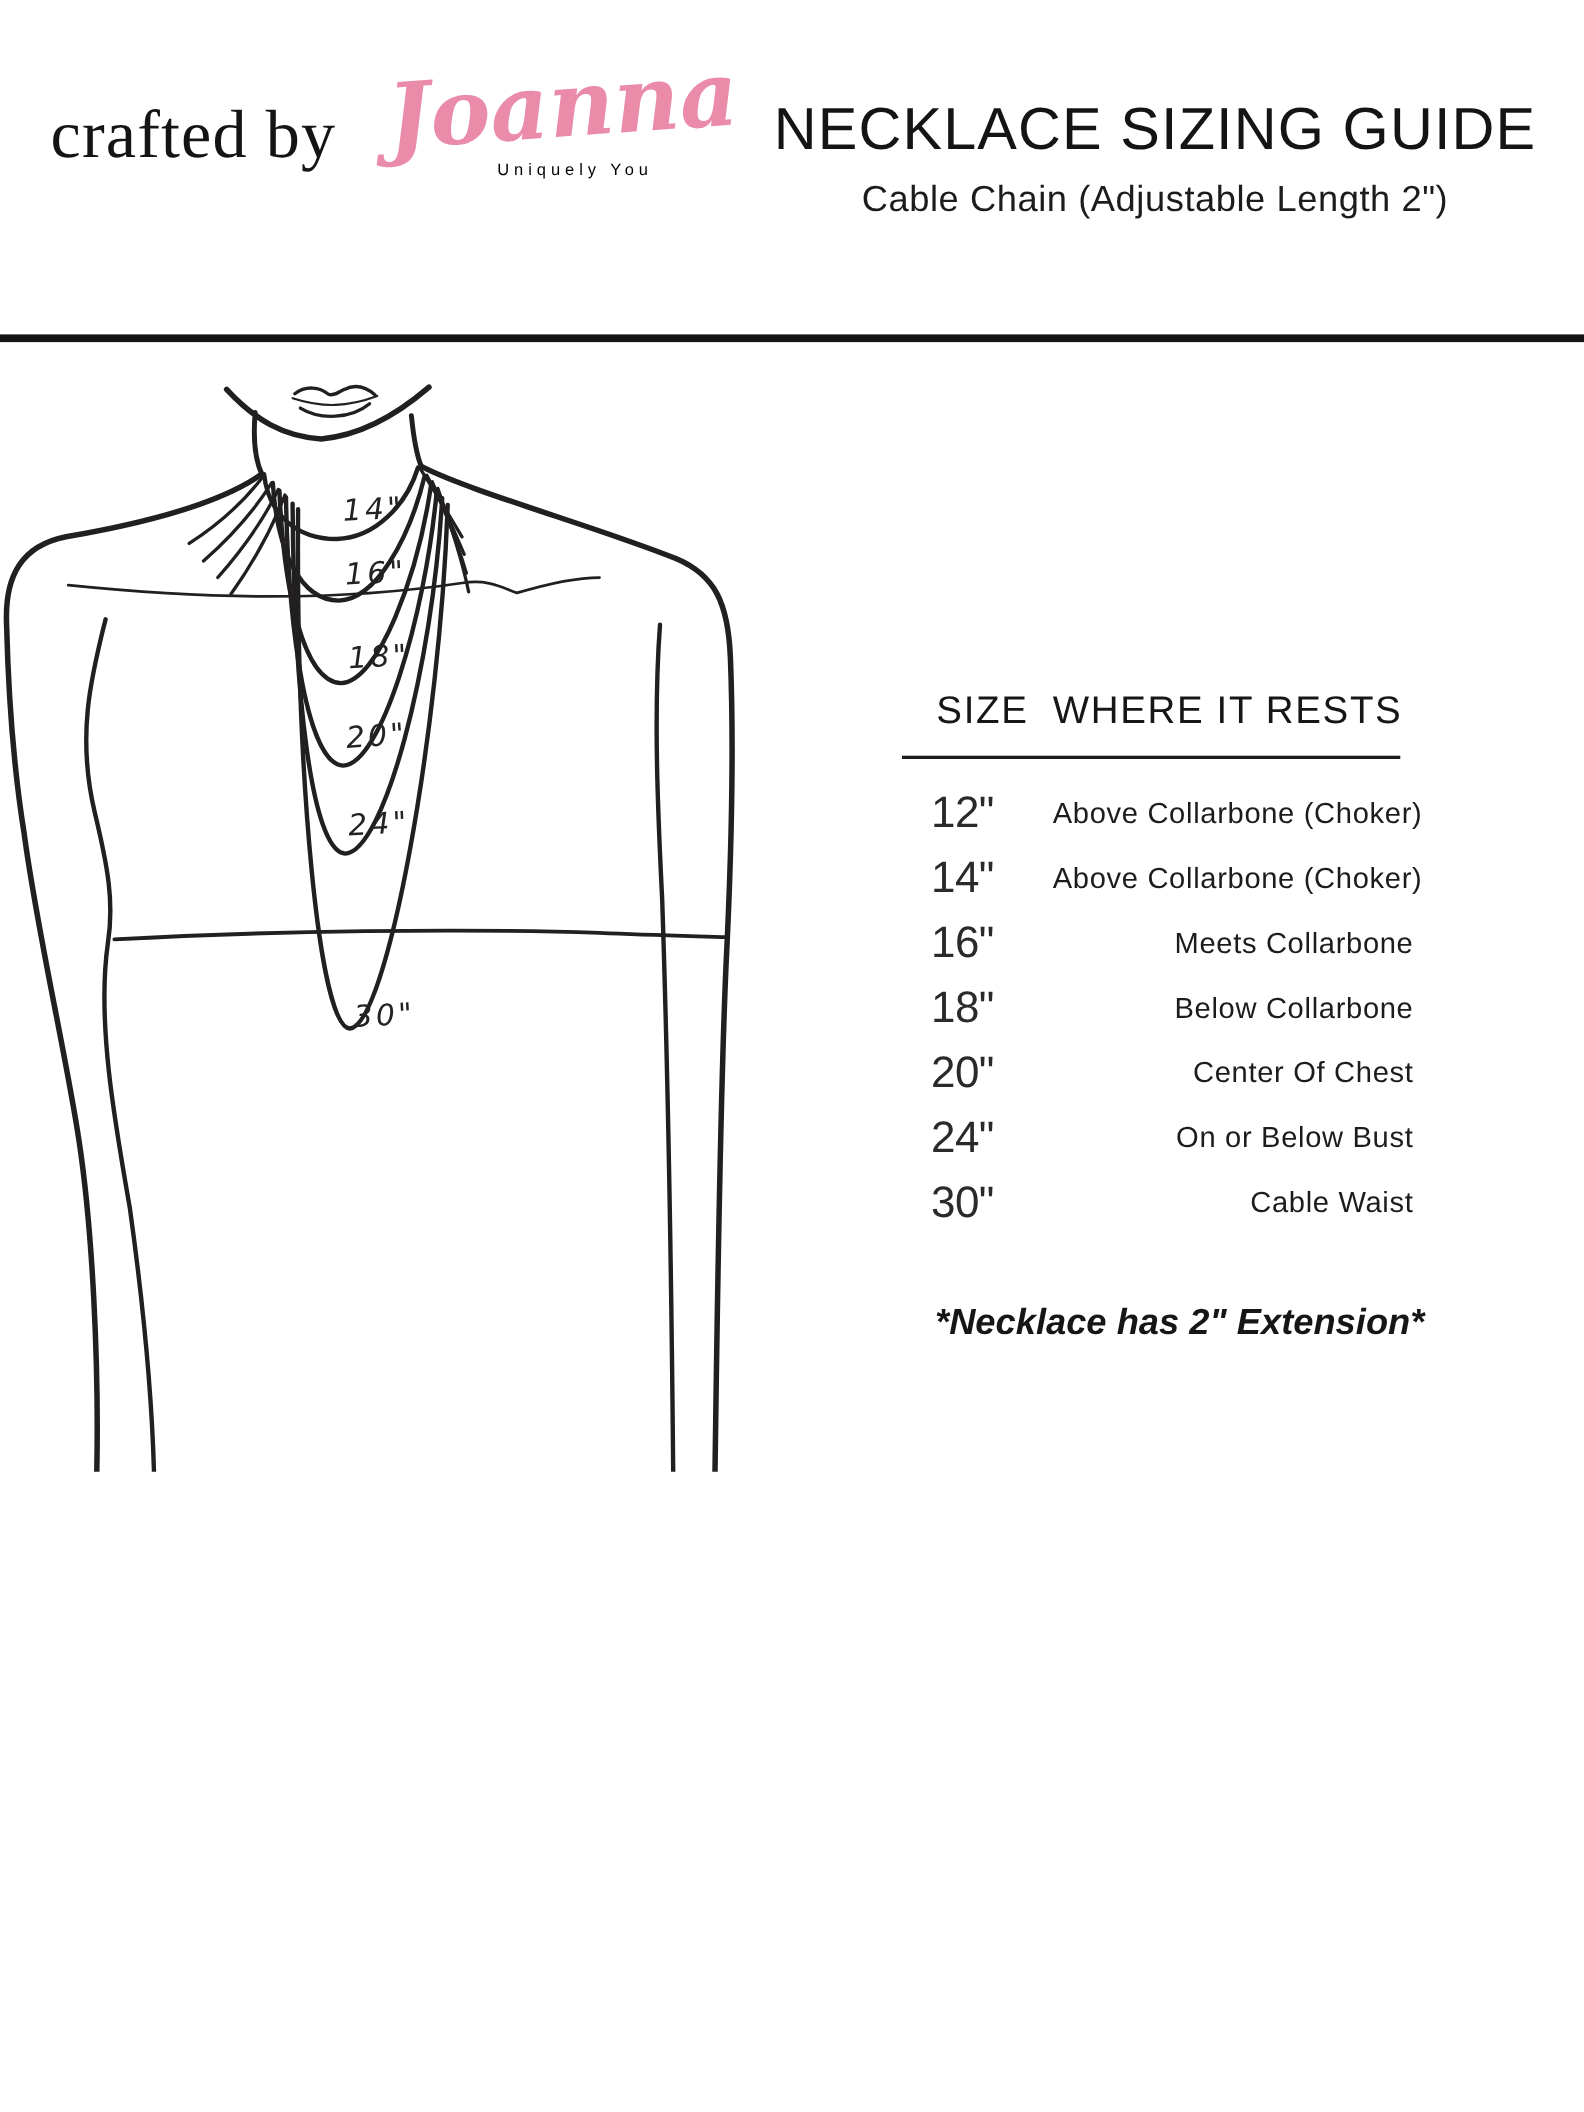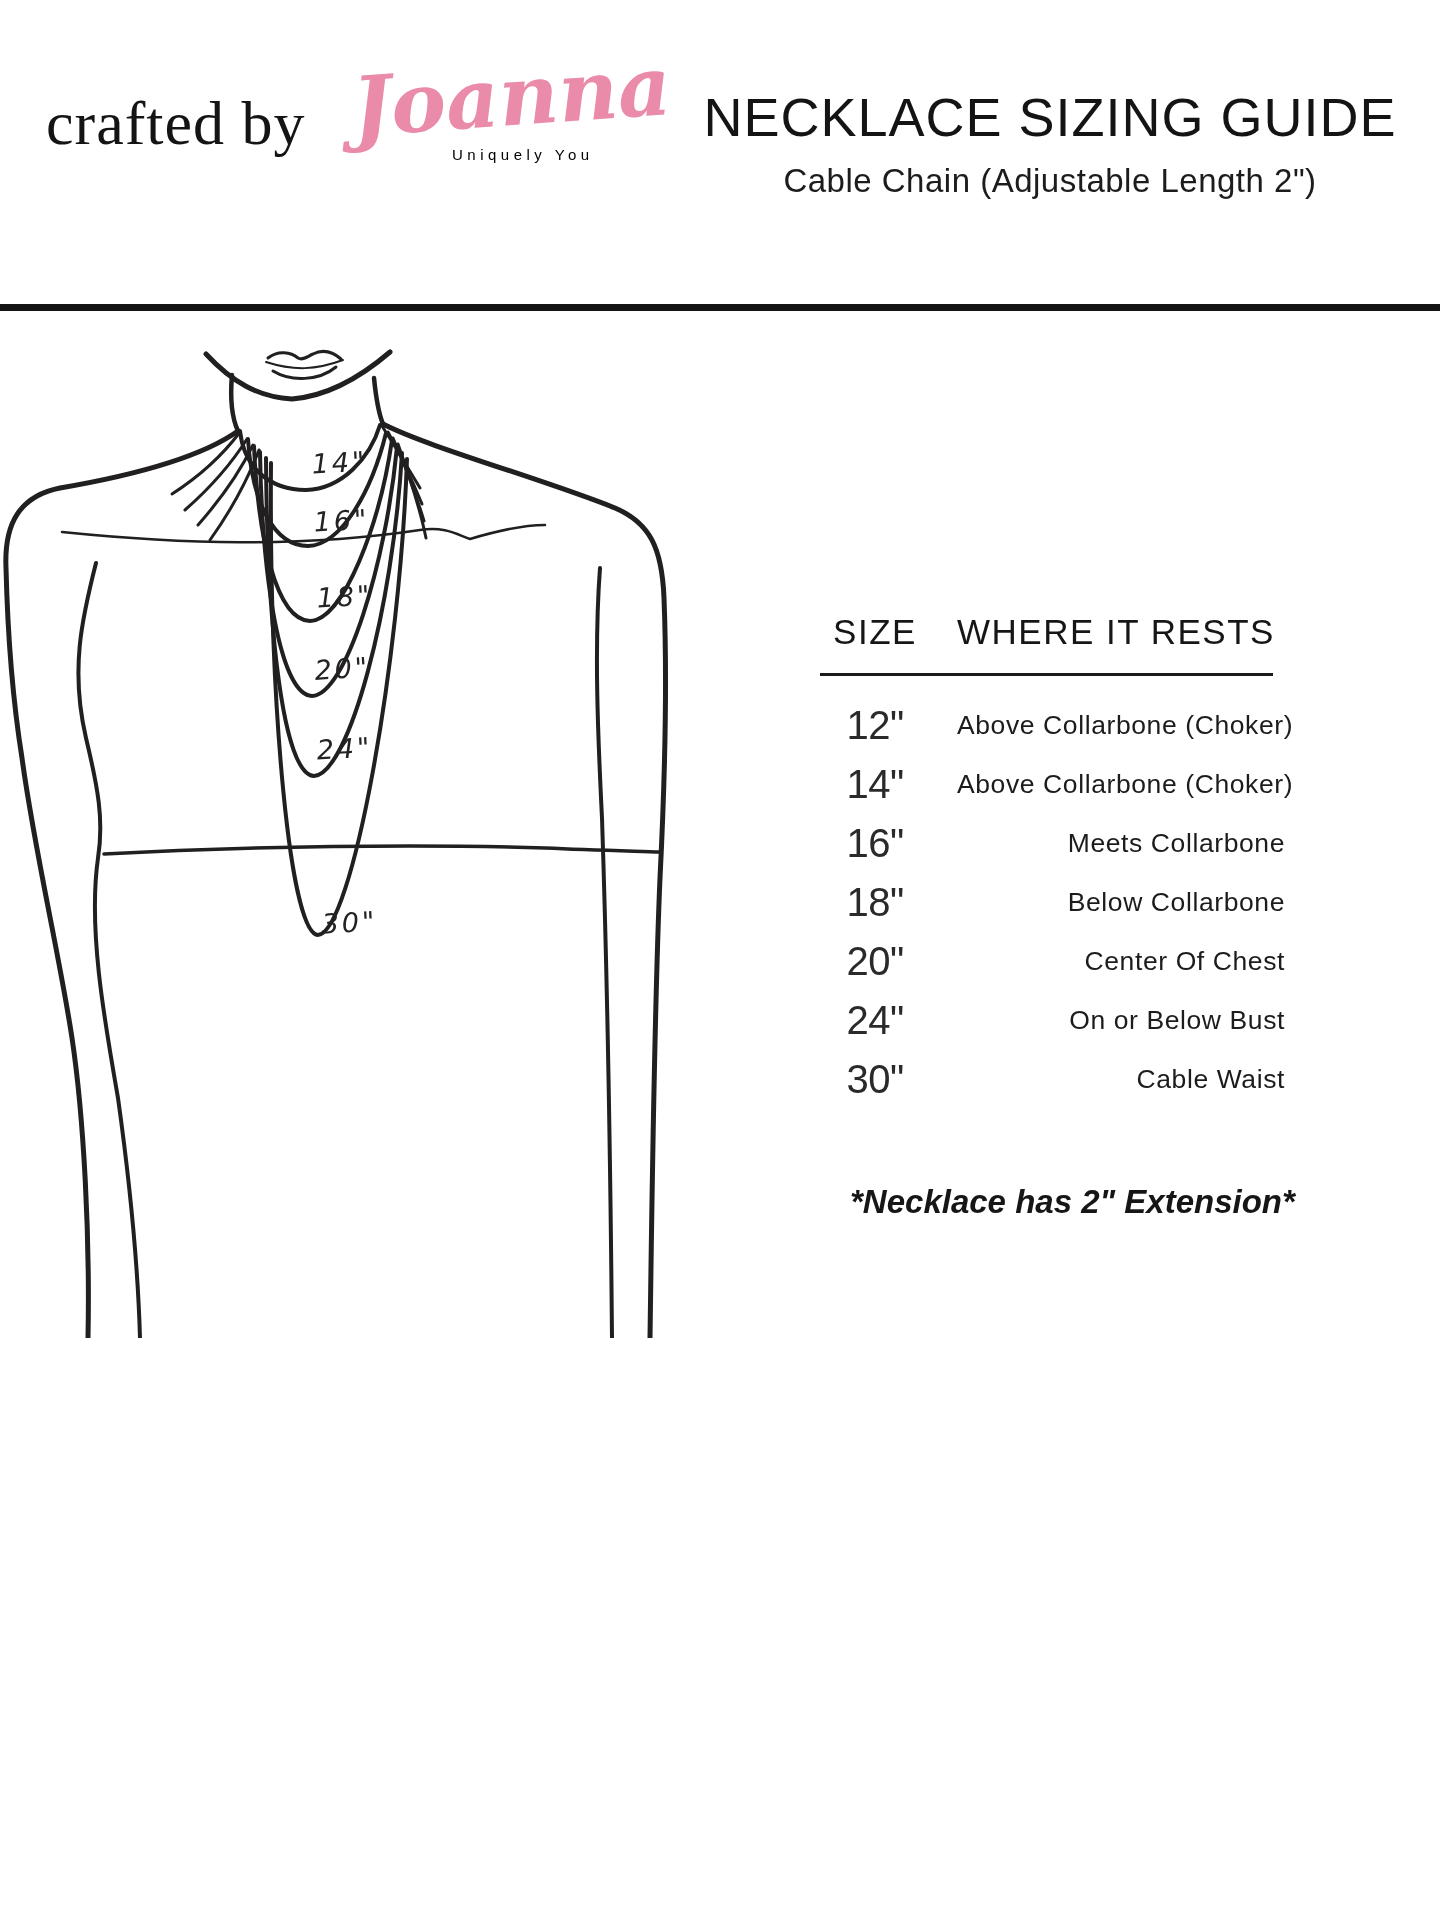--- a/index.html
+++ b/index.html
@@ -33,22 +33,22 @@
   
   .figure-wrap{position:absolute;left:0;top:318px;width:690px;height:1020px;}
   .figure-wrap svg{display:block;}
   .hand-label{
     font-family:"DejaVu Sans",sans-serif;font-style:italic;
     font-size:27px;fill:#252321;letter-spacing:3px;
   }
   
   .size-table{position:absolute;left:815px;top:612px;width:470px;}
   .tbl-head{display:grid;grid-template-columns:120px 1fr;column-gap:22px;align-items:end;}
-  .tbl-head .h-size{font-size:35px;font-weight:500;letter-spacing:1.5px;text-align:center;color:#161616;}
-  .tbl-head .h-rest{font-size:35px;font-weight:500;letter-spacing:1.5px;color:#161616;white-space:nowrap;}
+  .tbl-head .h-size{font-size:35px;font-weight:500;letter-spacing:1.5px;text-align:right;color:#161616;}
+  .tbl-head .h-rest{font-size:35px;font-weight:500;letter-spacing:1.5px;color:#161616;white-space:nowrap;margin-top:14px;}
   .tbl-rule{margin-top:21px;margin-left:5px;width:453px;height:3px;background:#1b1b1b;}
   .tbl-rows{margin-top:20px;}
   .tbl-row{display:grid;grid-template-columns:120px 1fr;column-gap:22px;height:59px;align-items:center;}
   .c-size{font-size:40px;font-weight:400;color:#2a2a2a;text-align:center;letter-spacing:-0.5px;}
   .c-rest{font-size:26.5px;font-weight:400;color:#1c1c1c;letter-spacing:0.6px;white-space:nowrap;text-align:right;}
   .ext-note{
     position:absolute;left:850px;top:1183px;
     font-size:33px;font-weight:bold;font-style:italic;color:#161616;white-space:nowrap;
   }
   

